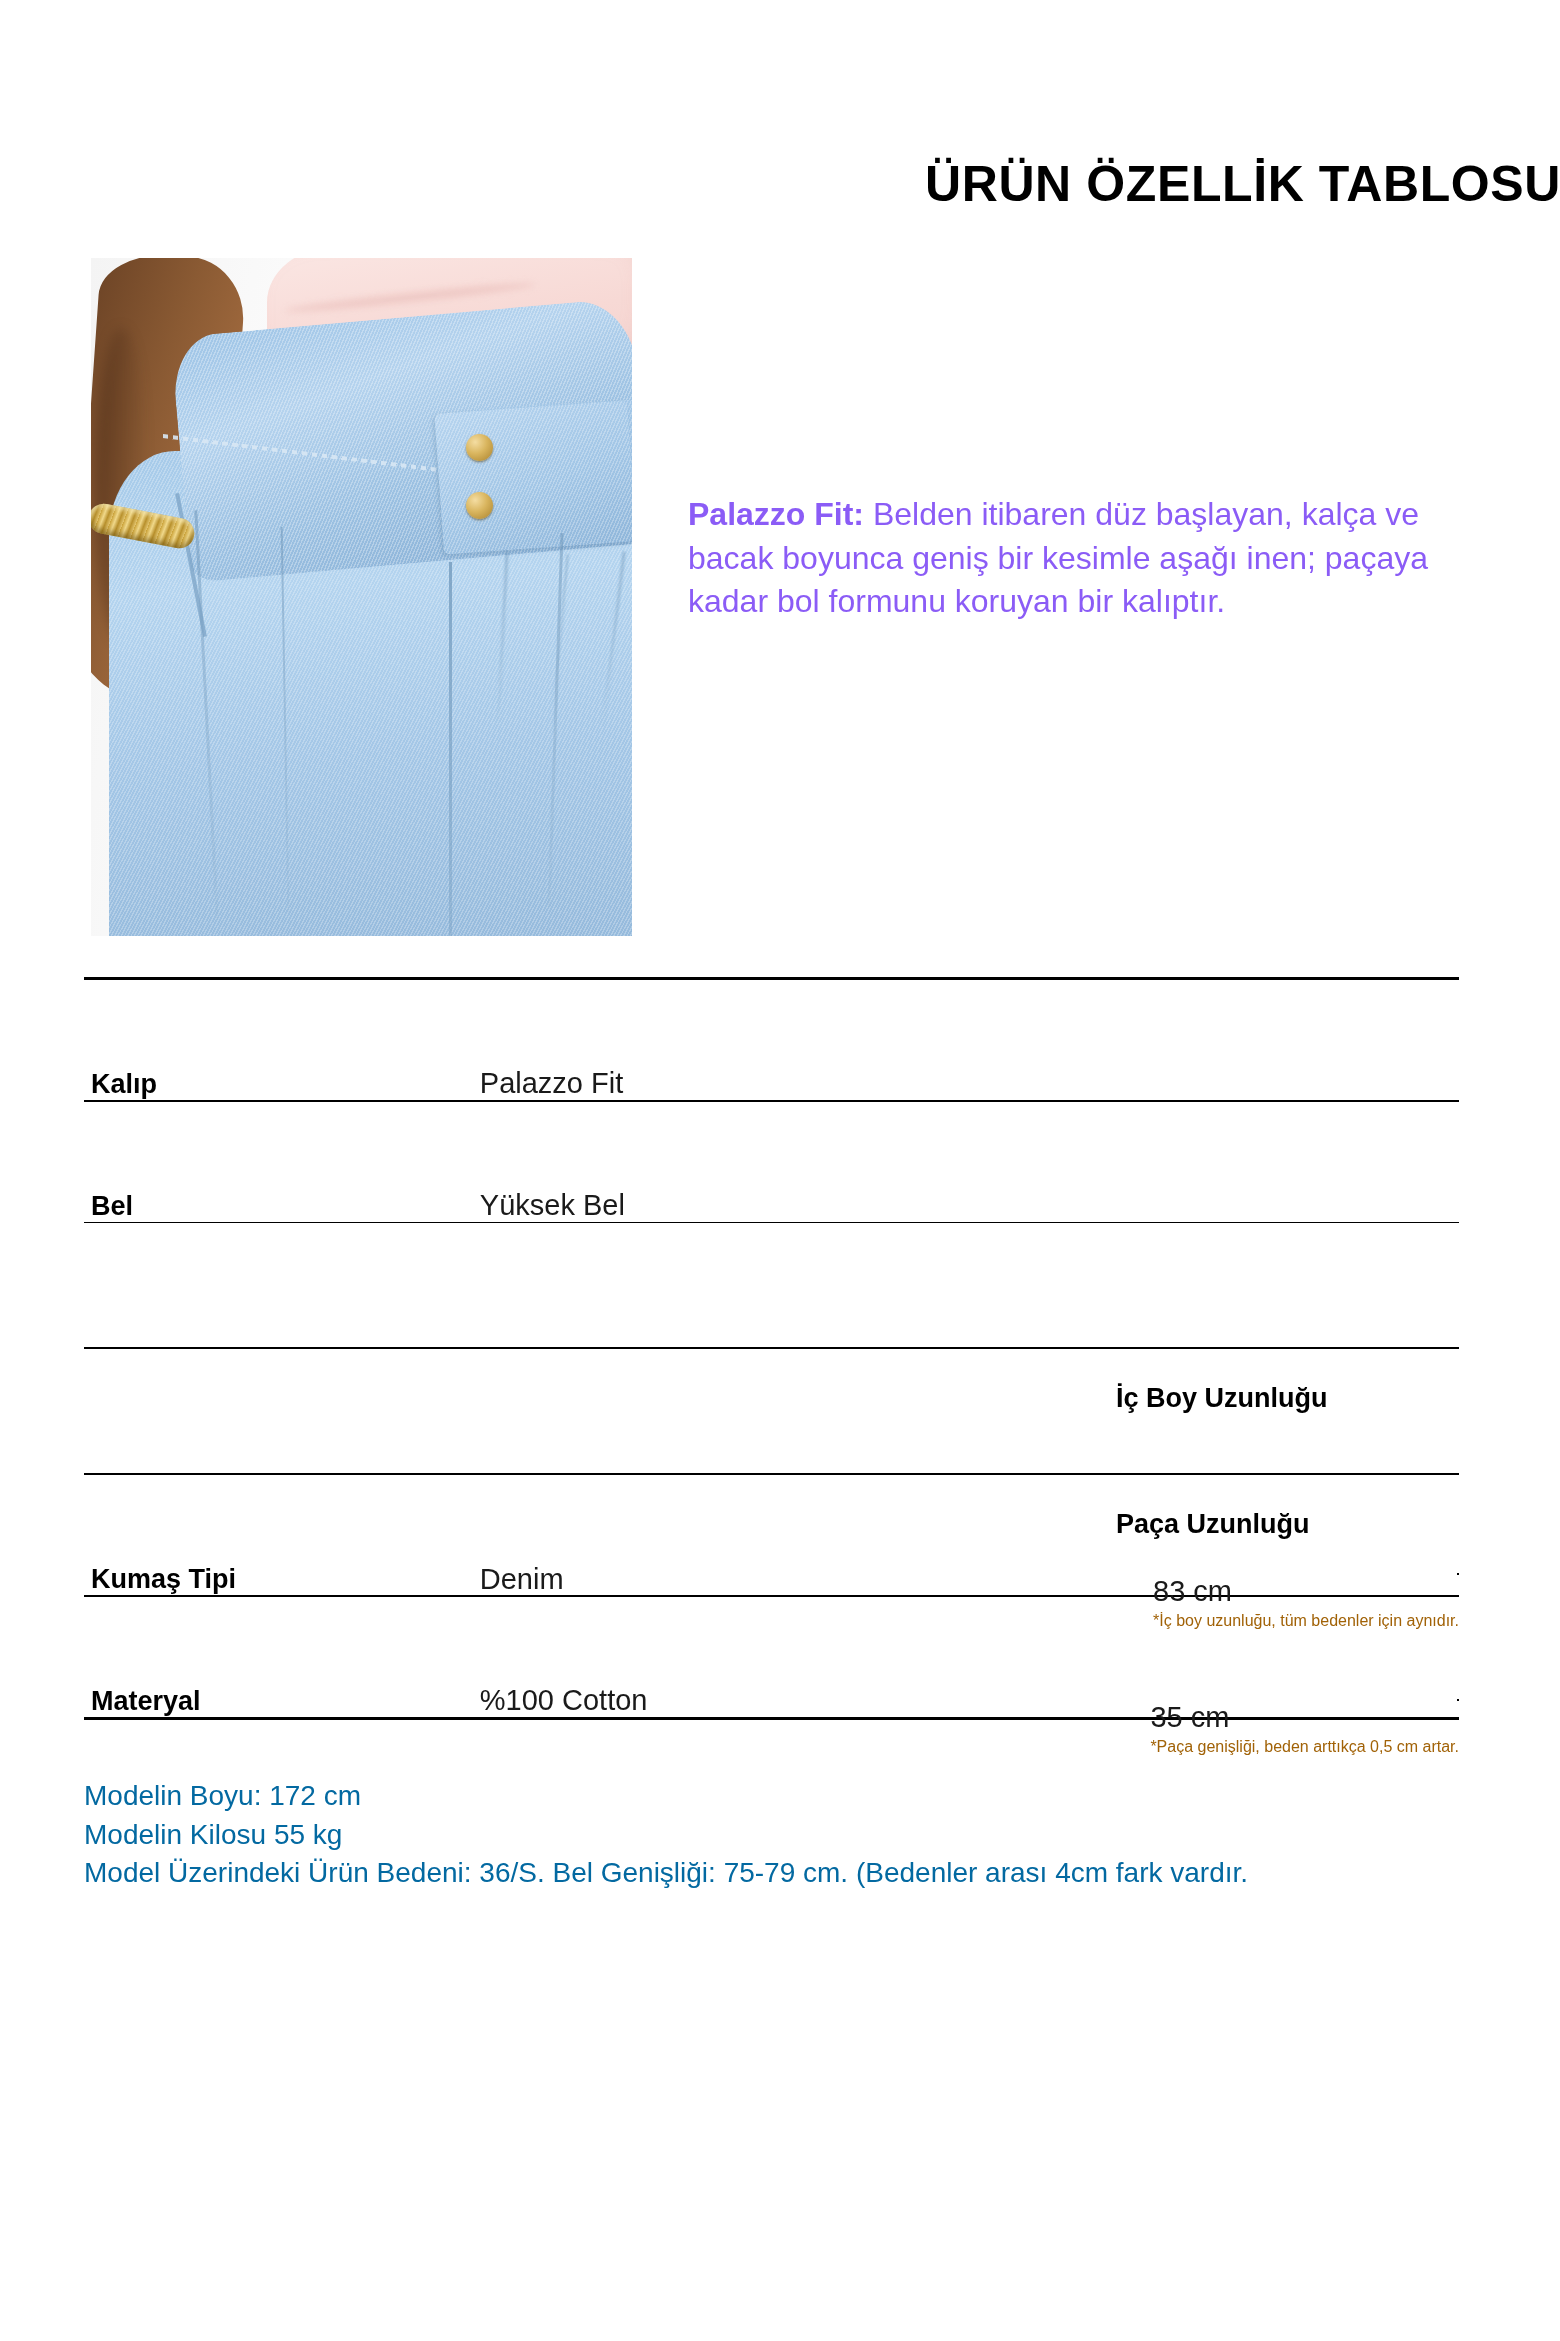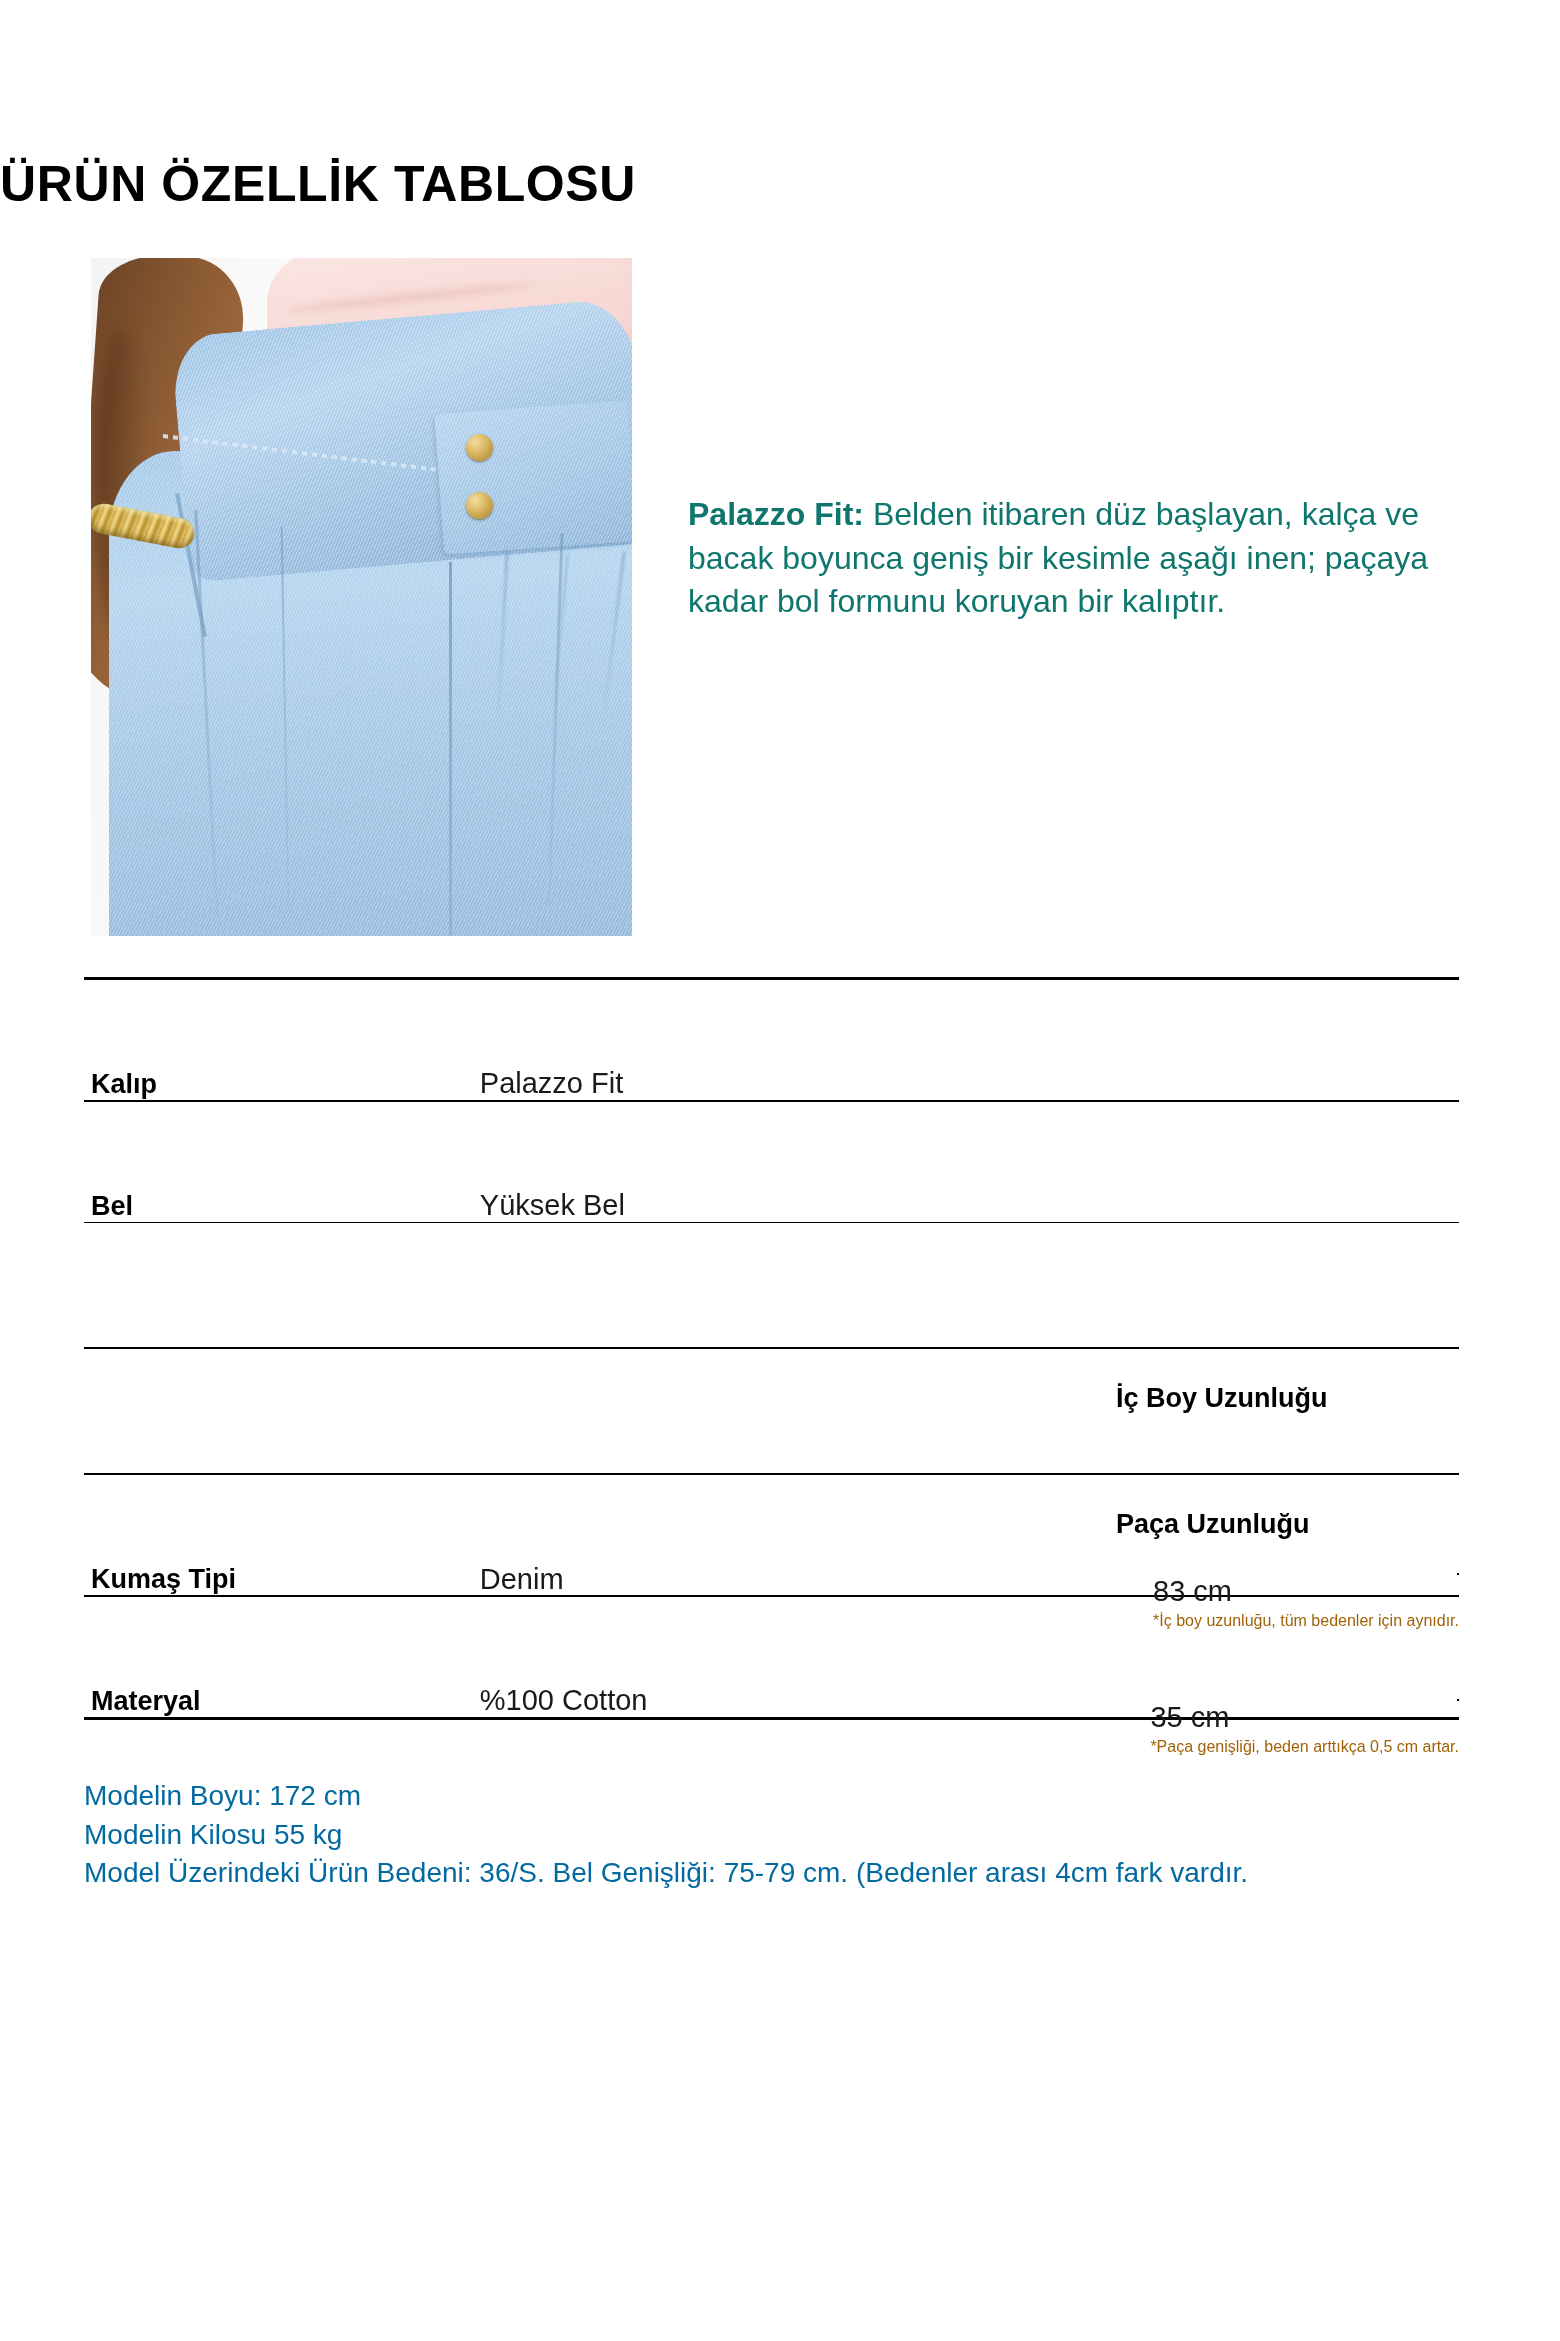--- a/index.html
+++ b/index.html
@@ -21,21 +21,21 @@
     inset: 0;
     background: #ffffff;
   }
 
   
   .title {
     position: absolute;
     top: 159px;
     left: 0;
     width: 1561px;
-    text-align: left;
+    text-align: right;
     font-size: 50px;
     font-weight: 700;
     letter-spacing: 0.6px;
     line-height: 1;
   }
 
   
   .photo {
     position: absolute;
     left: 91px;
@@ -233,21 +233,21 @@
   .gather-c { left: 521px; top: 293px; width: 2.9px; height: 176px; transform: rotate(7deg);}
 
   
   .desc {
     position: absolute;
     left: 688px;
     top: 493px;
     width: 779px;
     font-size: 32px;
     line-height: 1.36;
-    color: #0f766e;
+    color: #8b5cf6;
   }
   .desc b { font-weight: 700; }
 
   
   .spec-table {
     position: absolute;
     left: 84px;
     top: 977px;
     width: 1375px;
   }

